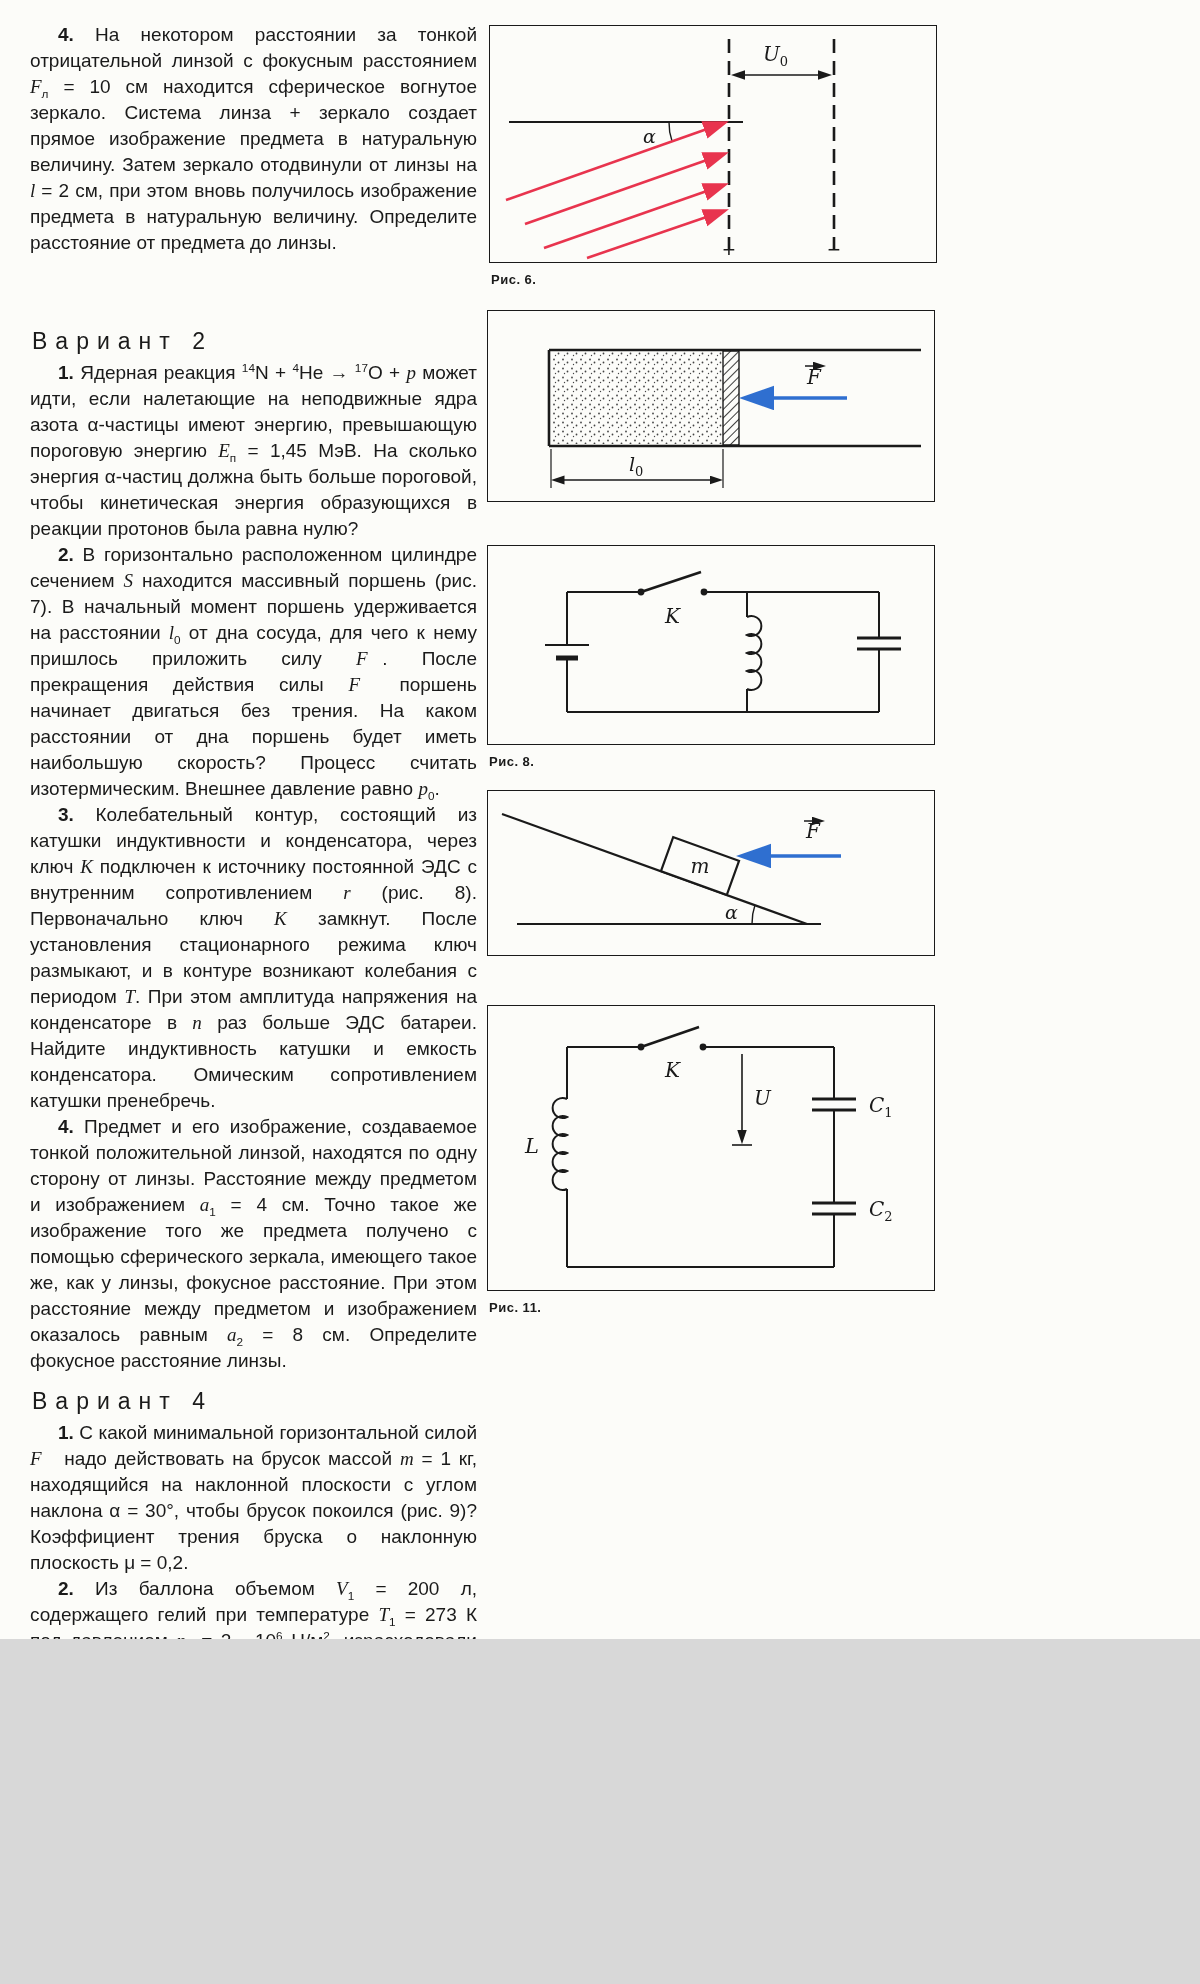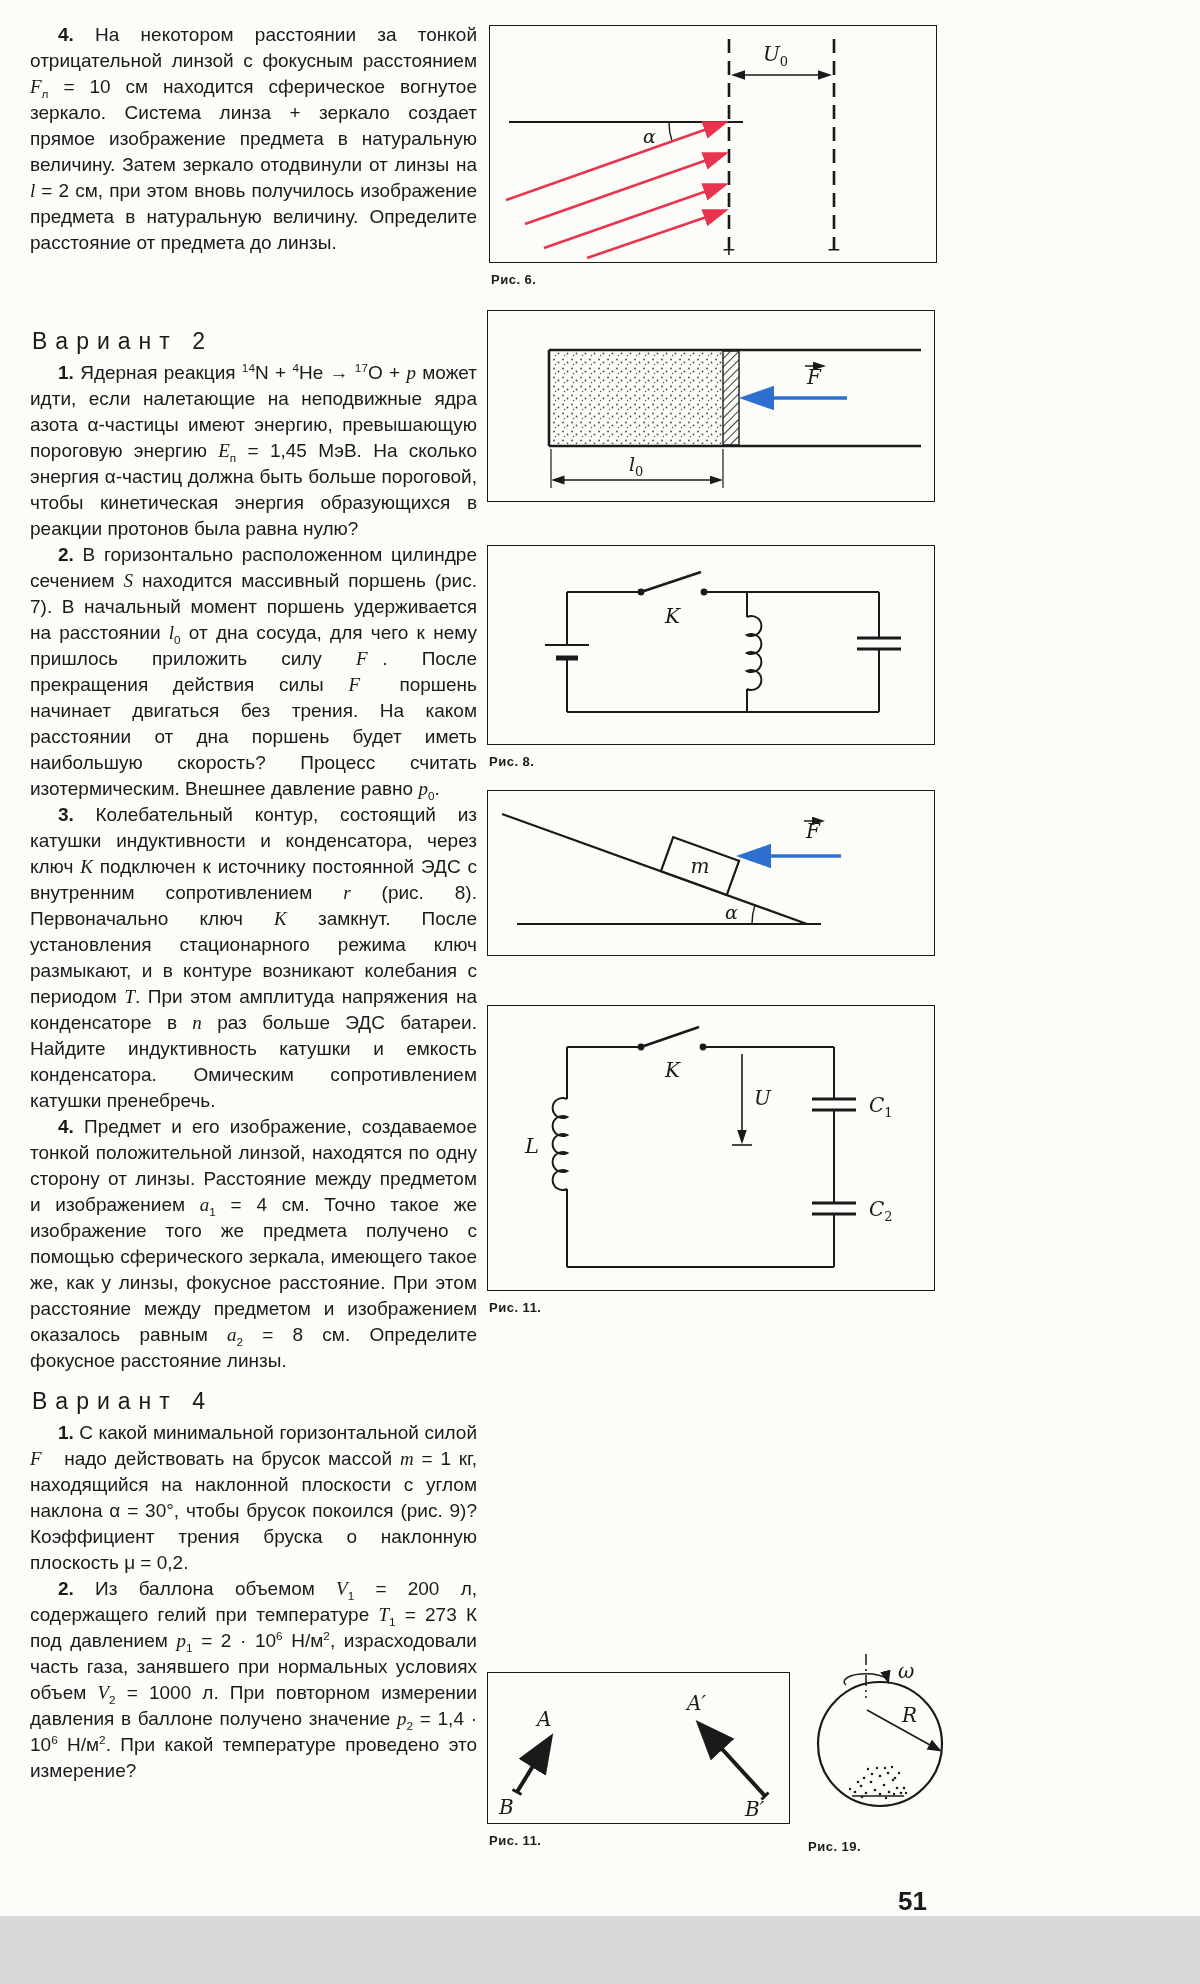--- a/index.html
+++ b/index.html
@@ -1,19 +1,19 @@
 <!DOCTYPE html>
 <html><head>
 <meta charset="utf-8">
 <style>
   * { box-sizing: border-box; }
   html, body { margin: 0; padding: 0; }
   body { background: #d8d8d8; }
   .page {
-    position: relative; width: 1200px; height: 1916px;
+    position: relative; width: 1200px; height: 1639px;
     background: #fcfcf9; color: #1a1a1a;
     font-family: "Liberation Sans", "DejaVu Sans", sans-serif;
     overflow: hidden;
   }
   .col-text {
     position: absolute; left: 30px; top: 22px; width: 447px;
     font-size: 19px; line-height: 26px; text-align: justify;
   }
   .para { text-indent: 28px; margin: 0; }
   .para i { font-family: "Liberation Serif", "DejaVu Serif", serif; font-style: italic; }

